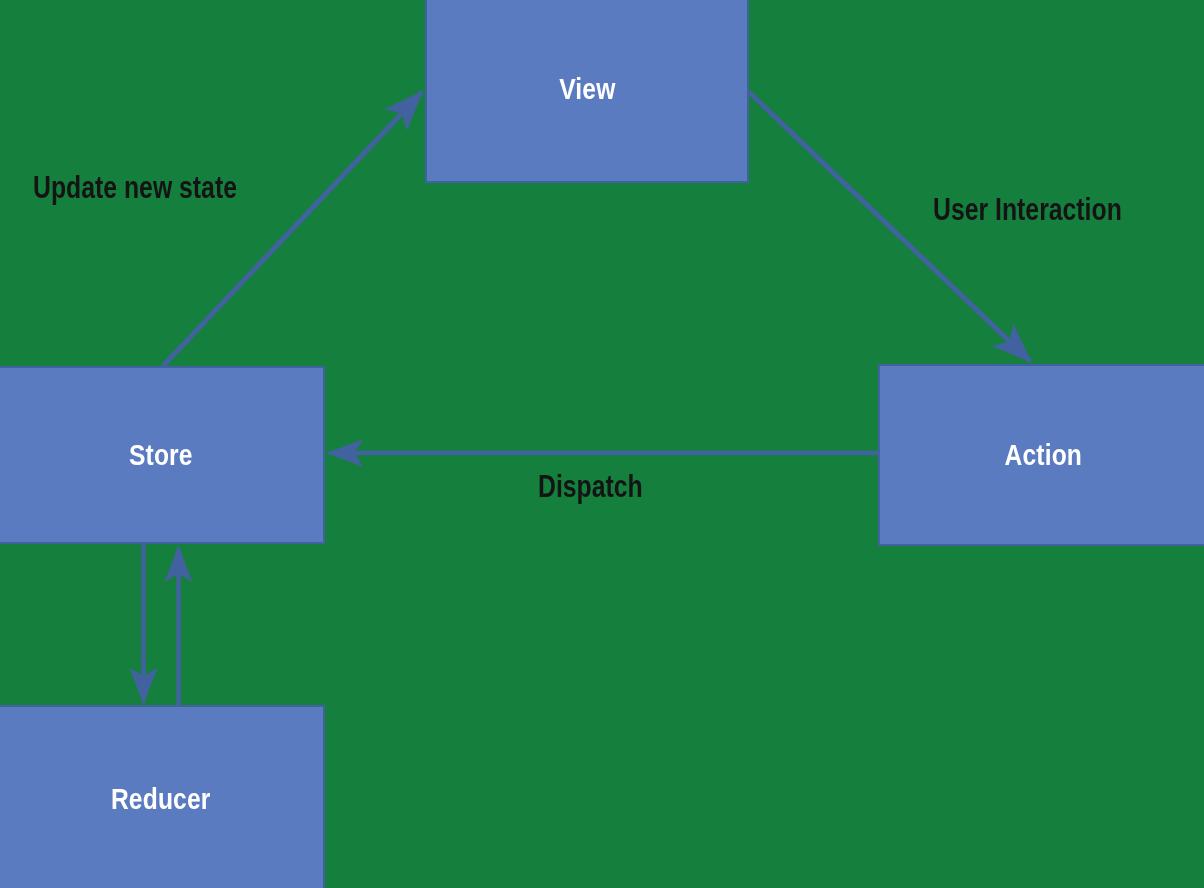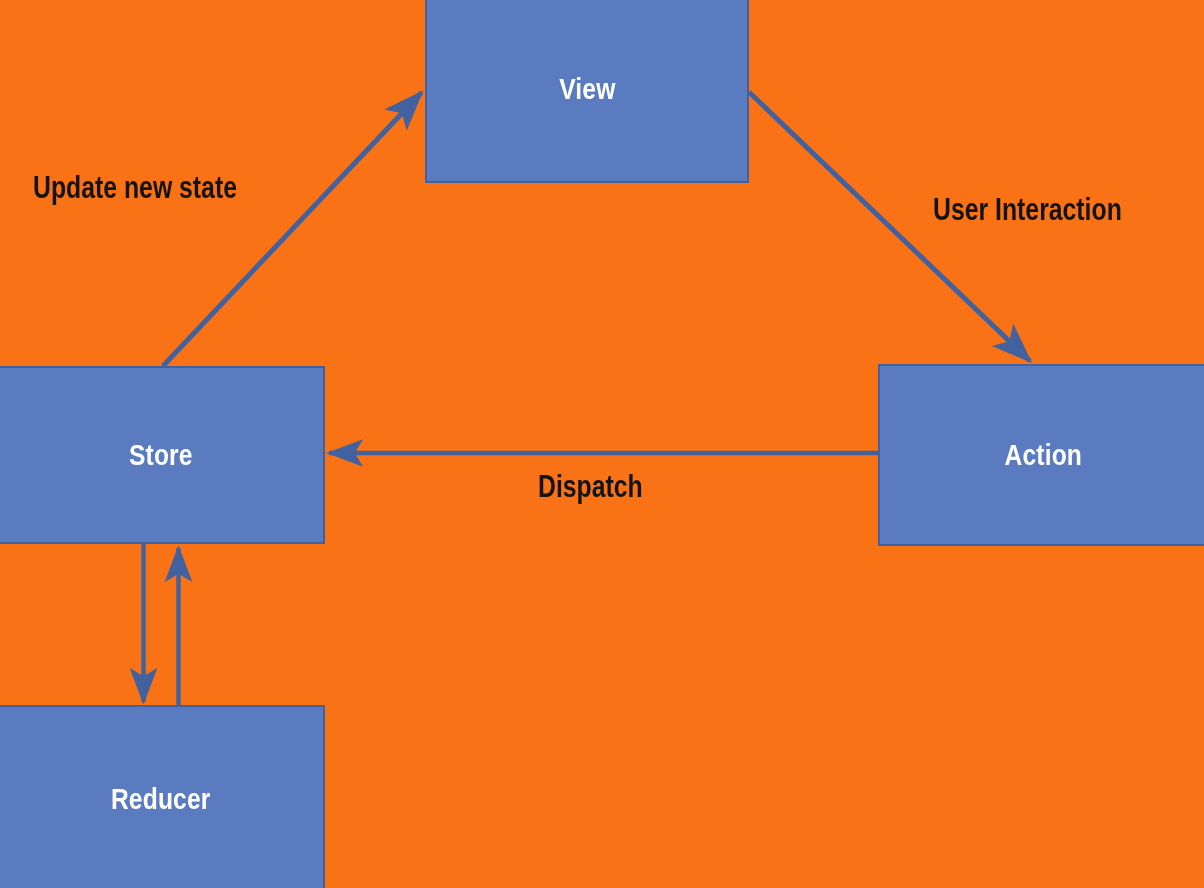--- a/index.html
+++ b/index.html
@@ -8,21 +8,21 @@
     padding: 0;
     background: #ffffff;
   }
   body {
     font-family: "Liberation Sans", sans-serif;
   }
   #diagram-canvas {
     position: relative;
     width: 1204px;
     height: 888px;
-    background: #f97316;
+    background: #15803d;
     overflow: hidden;
   }
   #diagram-svg {
     position: absolute;
     left: 0;
     top: 0;
     width: 1204px;
     height: 888px;
   }
   .node-box {

